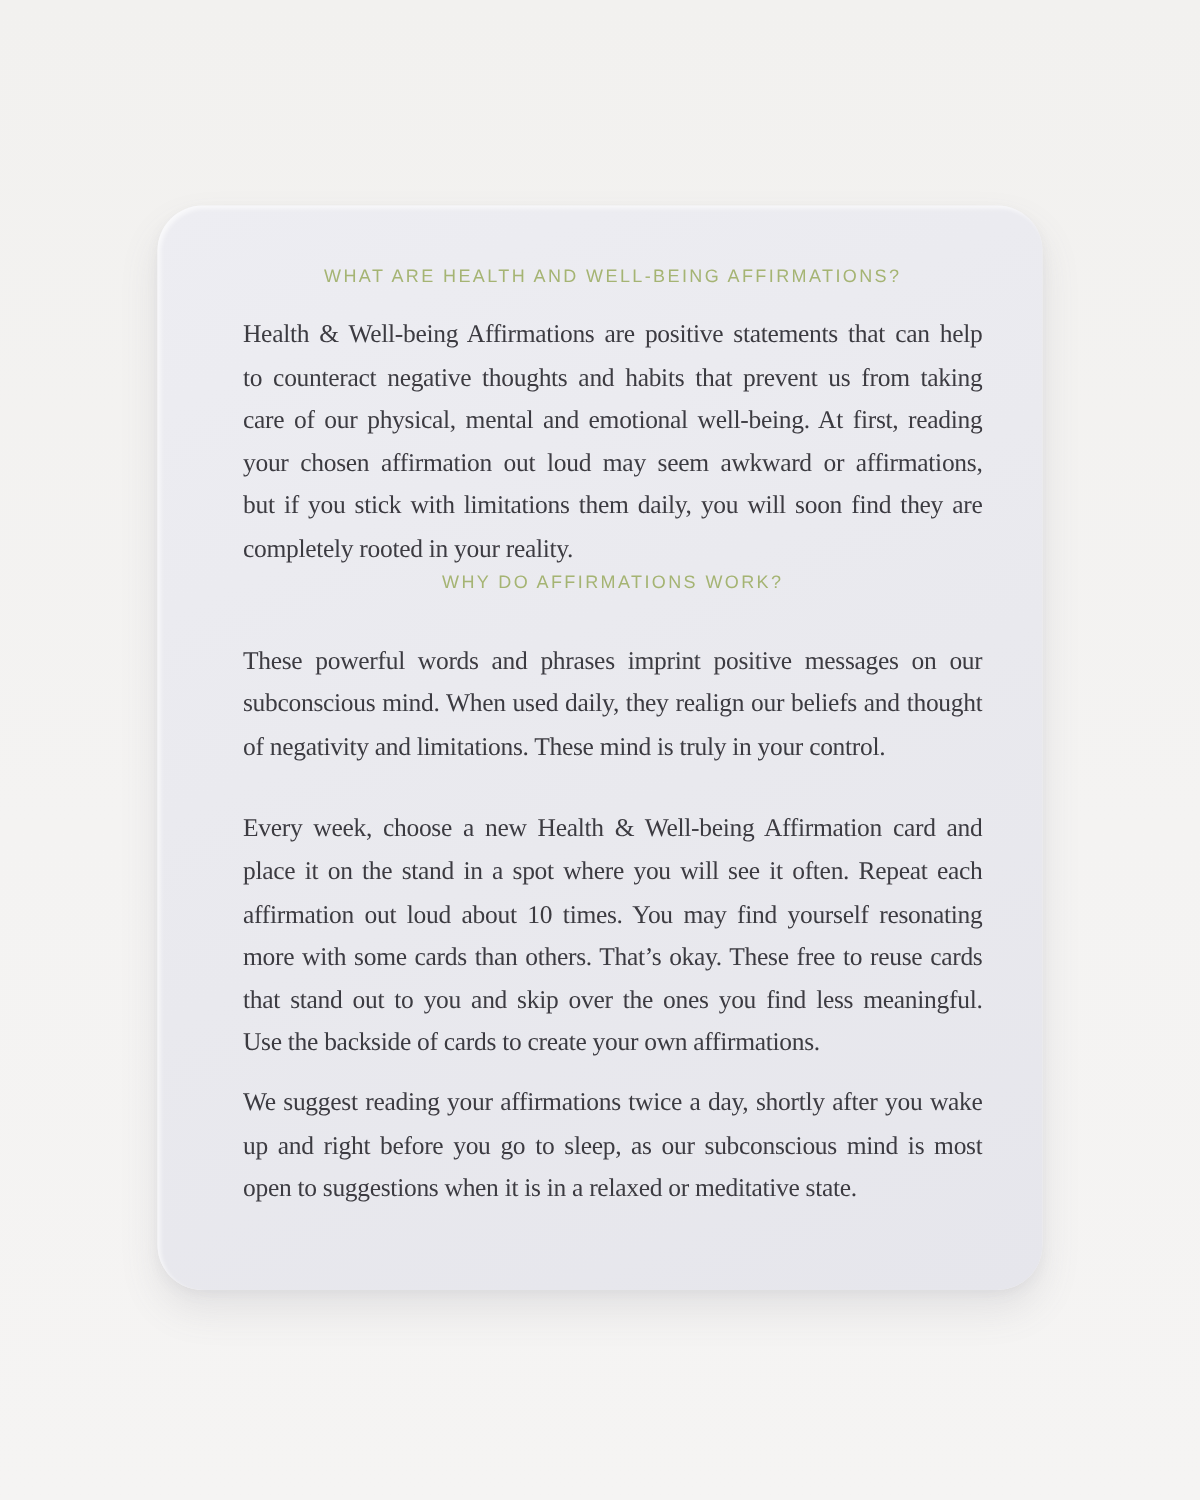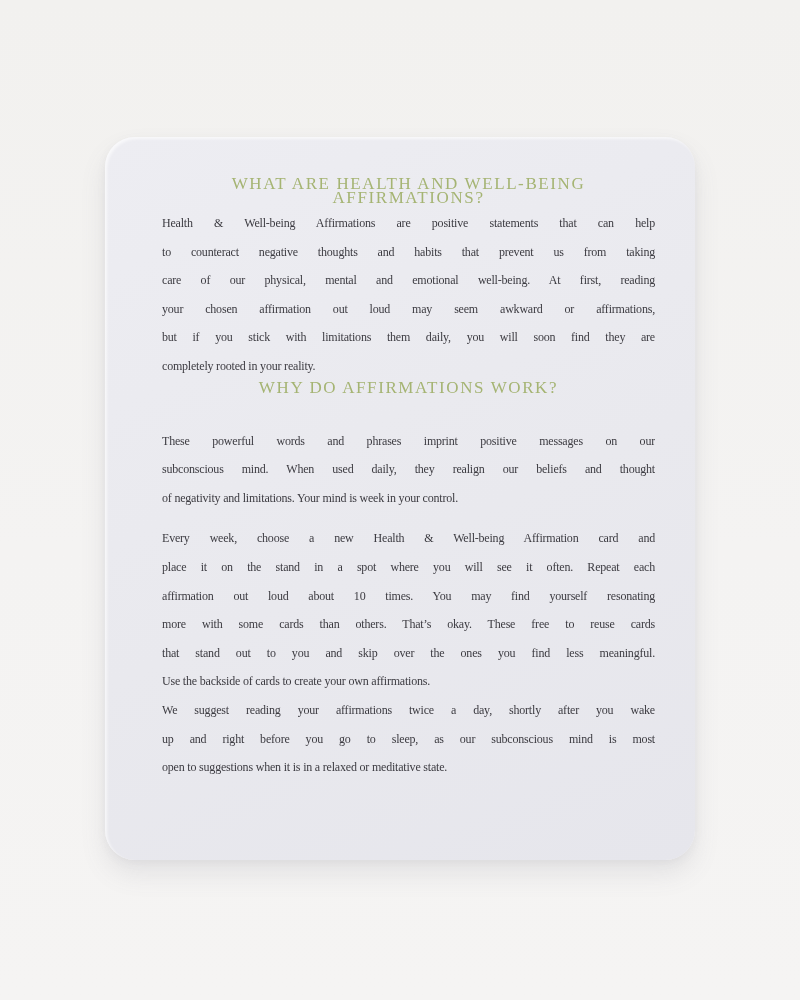--- a/index.html
+++ b/index.html
@@ -23,43 +23,43 @@
     border-radius: 30px;
     background: linear-gradient(155deg, #ededf2 0%, #e9e9ee 55%, #e6e6ec 100%);
     box-shadow:
       0 14px 26px rgba(110, 110, 125, 0.12),
       0 3px 8px rgba(110, 110, 125, 0.07),
       inset 2px 2px 3px rgba(255, 255, 255, 0.65);
     box-sizing: border-box;
     padding: 0 40px 0 57px;
   }
   .heading {
-    font-family: Liberation Serif, serif;
-    font-size: 17px;
+    font-family: Liberation Sans, sans-serif;
+    font-size: 12px;
     line-height: 14px;
     height: 14px;
     letter-spacing: 1.6px;
     text-align: center;
     color: #a5b473;
     font-weight: normal;
     margin: 0;
   }
   .heading.h-1 { margin-top: 40px; }
   .heading.h-2 { margin-top: 0px; }
   .heading.h-3 { margin-top: 8px; }
   .para {
     margin: 0;
     color: #3c3b41;
   }
   .para.p-1 { margin-top: 18px; }
   .para.p-2 { margin-top: 32px; }
-  .para.p-3 { margin-top: 12px; font-family: Liberation Serif, serif; }
-  .para.p-4 { margin-top: 0px; }
+  .para.p-3 { margin-top: 26px; font-family: Liberation Serif, serif; }
+  .para.p-4 { margin-top: 11px; }
   .line {
-    font-size: 12px;
+    font-size: 17px;
     line-height: 28.6px;
     height: 28.6px;
     letter-spacing: -0.2px;
     text-align: justify;
     text-align-last: justify;
     overflow: hidden;
     white-space: normal;
   }
   .line.last {
     text-align: left;
@@ -81,21 +81,21 @@
       <div class="line">your chosen affirmation out loud may seem awkward or affirmations,</div>
       <div class="line">but if you stick with limitations them daily, you will soon find they are</div>
       <div class="line last">completely rooted in your reality.</div>
     </div>
 
     <h2 class="heading h-2">WHY DO AFFIRMATIONS WORK?</h2>
 
     <div class="para p-2">
       <div class="line">These powerful words and phrases imprint positive messages on our</div>
       <div class="line">subconscious mind. When used daily, they realign our beliefs and thought</div>
-      <div class="line last">of negativity and limitations. Your mind is week in your control.</div>
+      <div class="line last">of negativity and limitations. These mind is truly in your control.</div>
     </div>
 
 
     <div class="para p-3">
       <div class="line">Every week, choose a new Health &amp; Well-being Affirmation card and</div>
       <div class="line">place it on the stand in a spot where you will see it often. Repeat each</div>
       <div class="line">affirmation out loud about 10 times. You may find yourself resonating</div>
       <div class="line">more with some cards than others. That’s okay. These free to reuse cards</div>
       <div class="line">that stand out to you and skip over the ones you find less meaningful.</div>
       <div class="line last">Use the backside of cards to create your own affirmations.</div>

